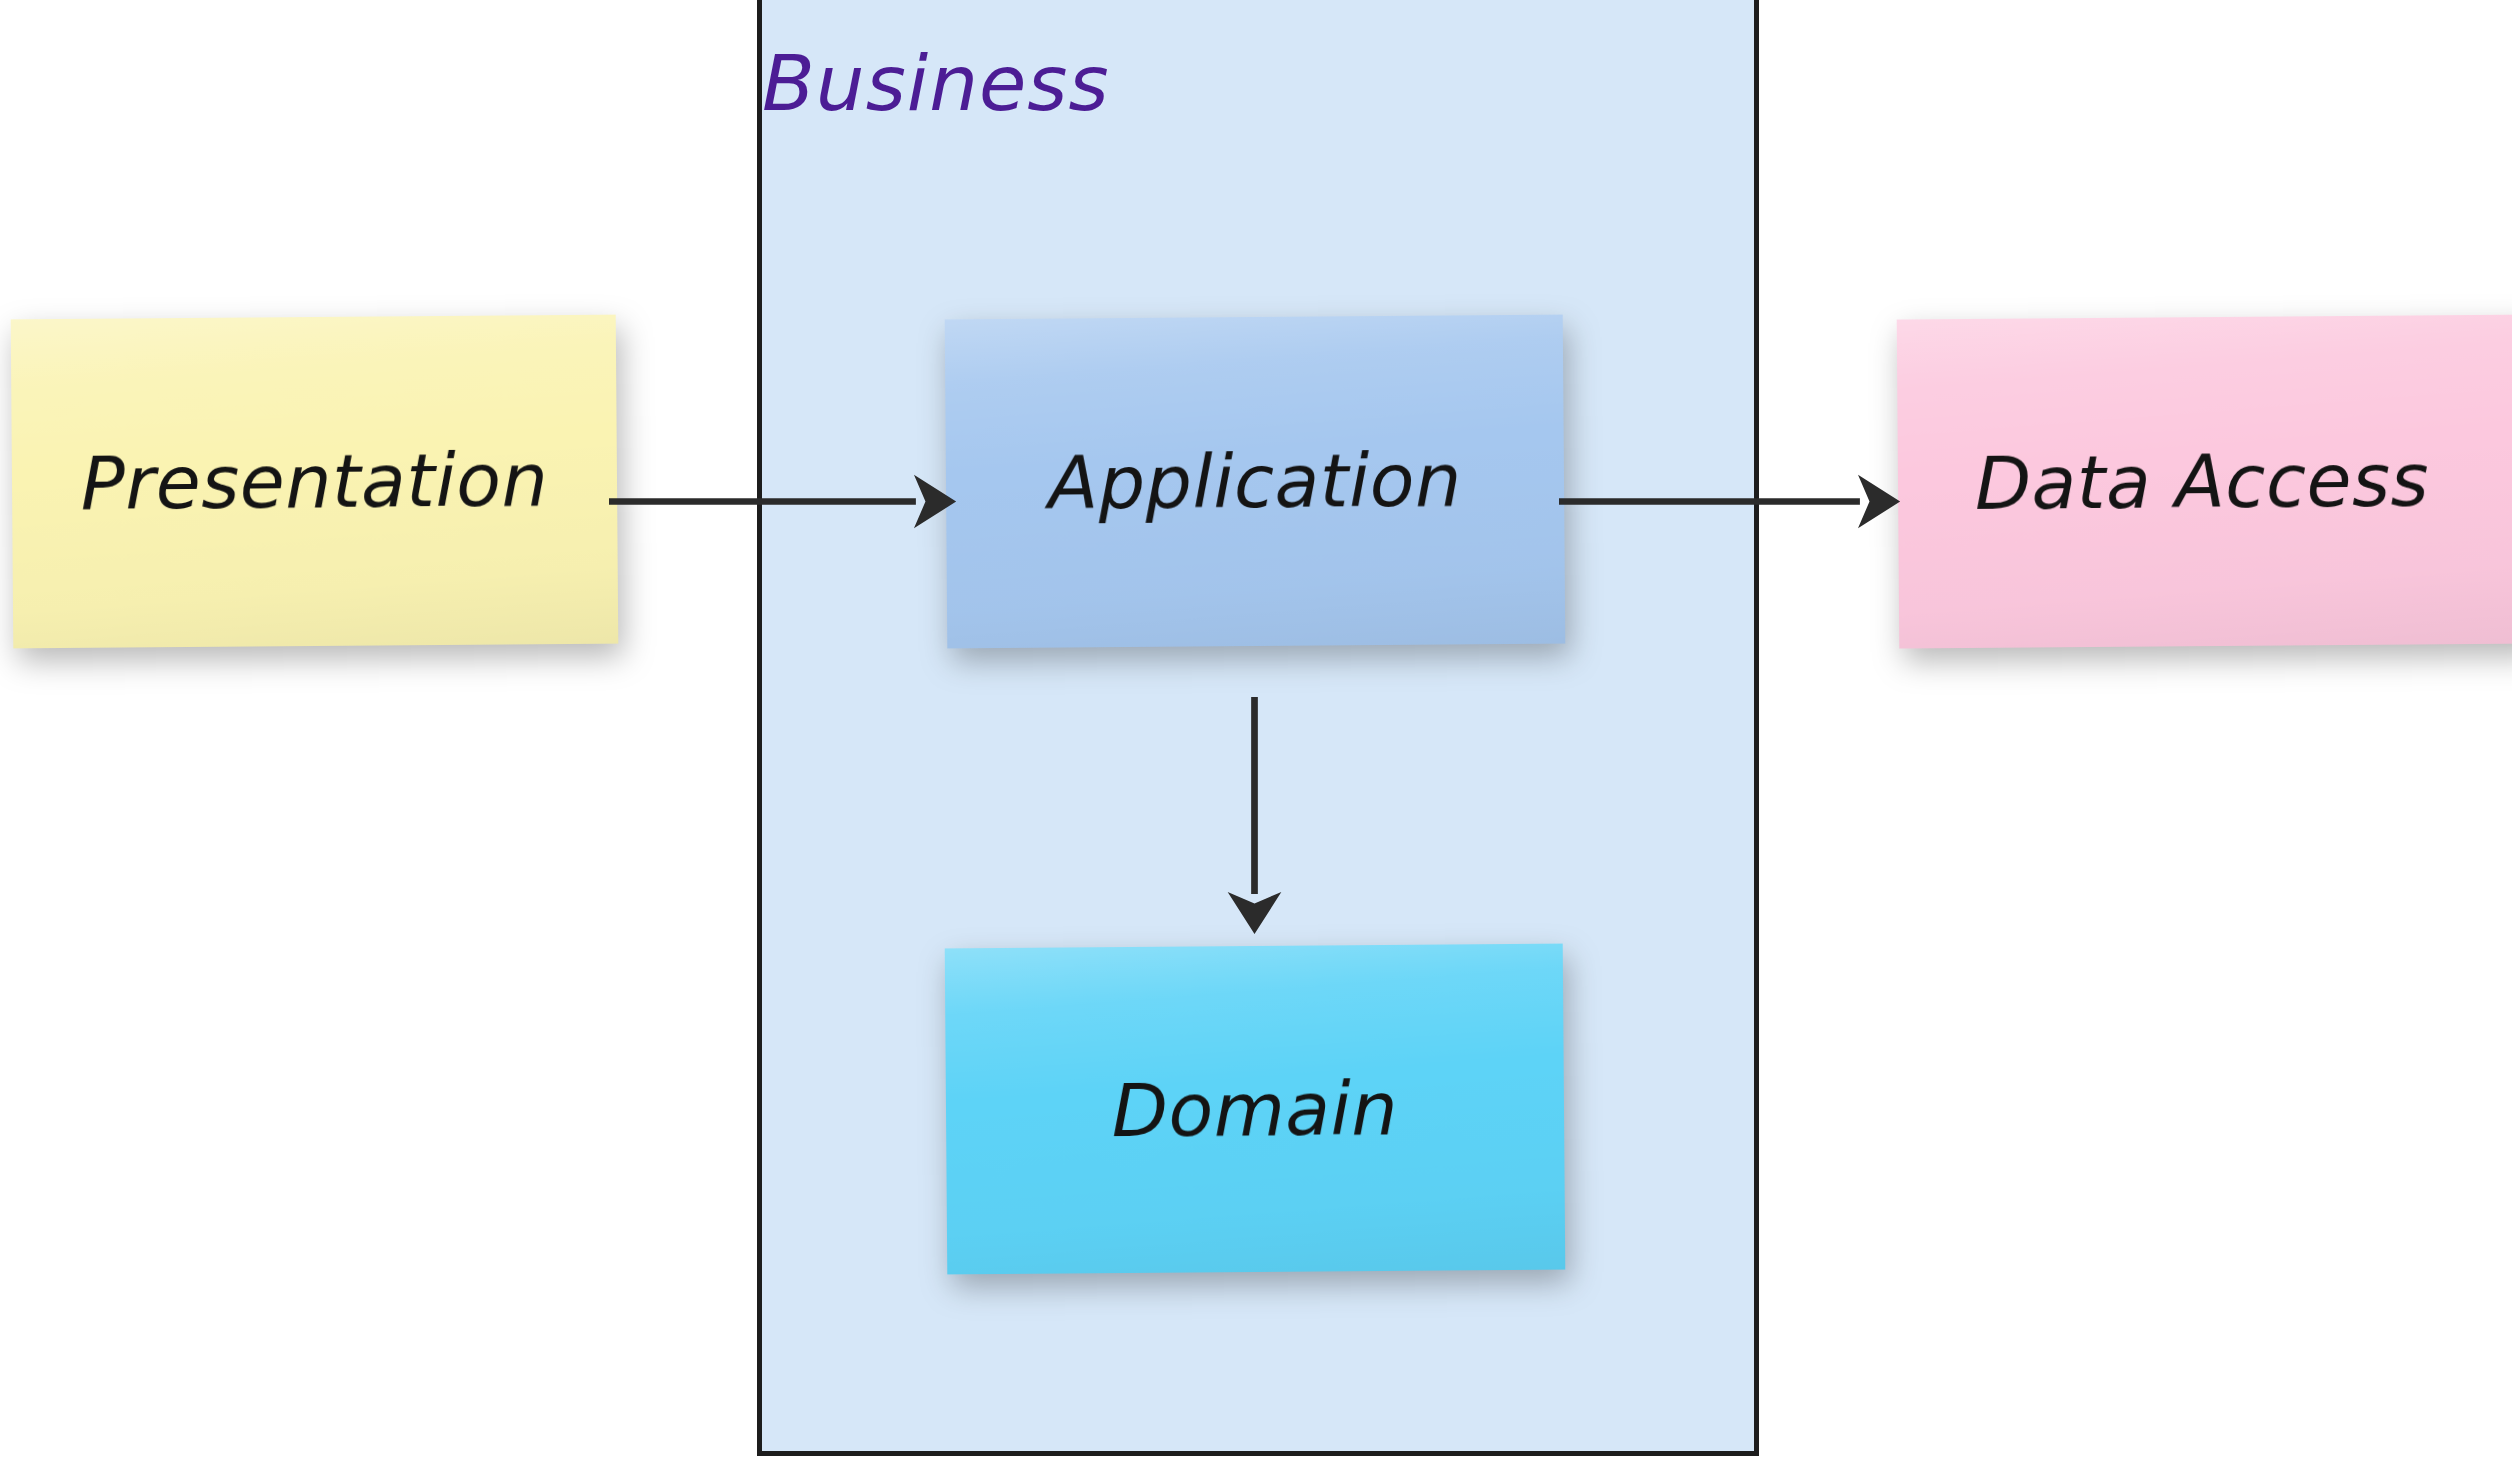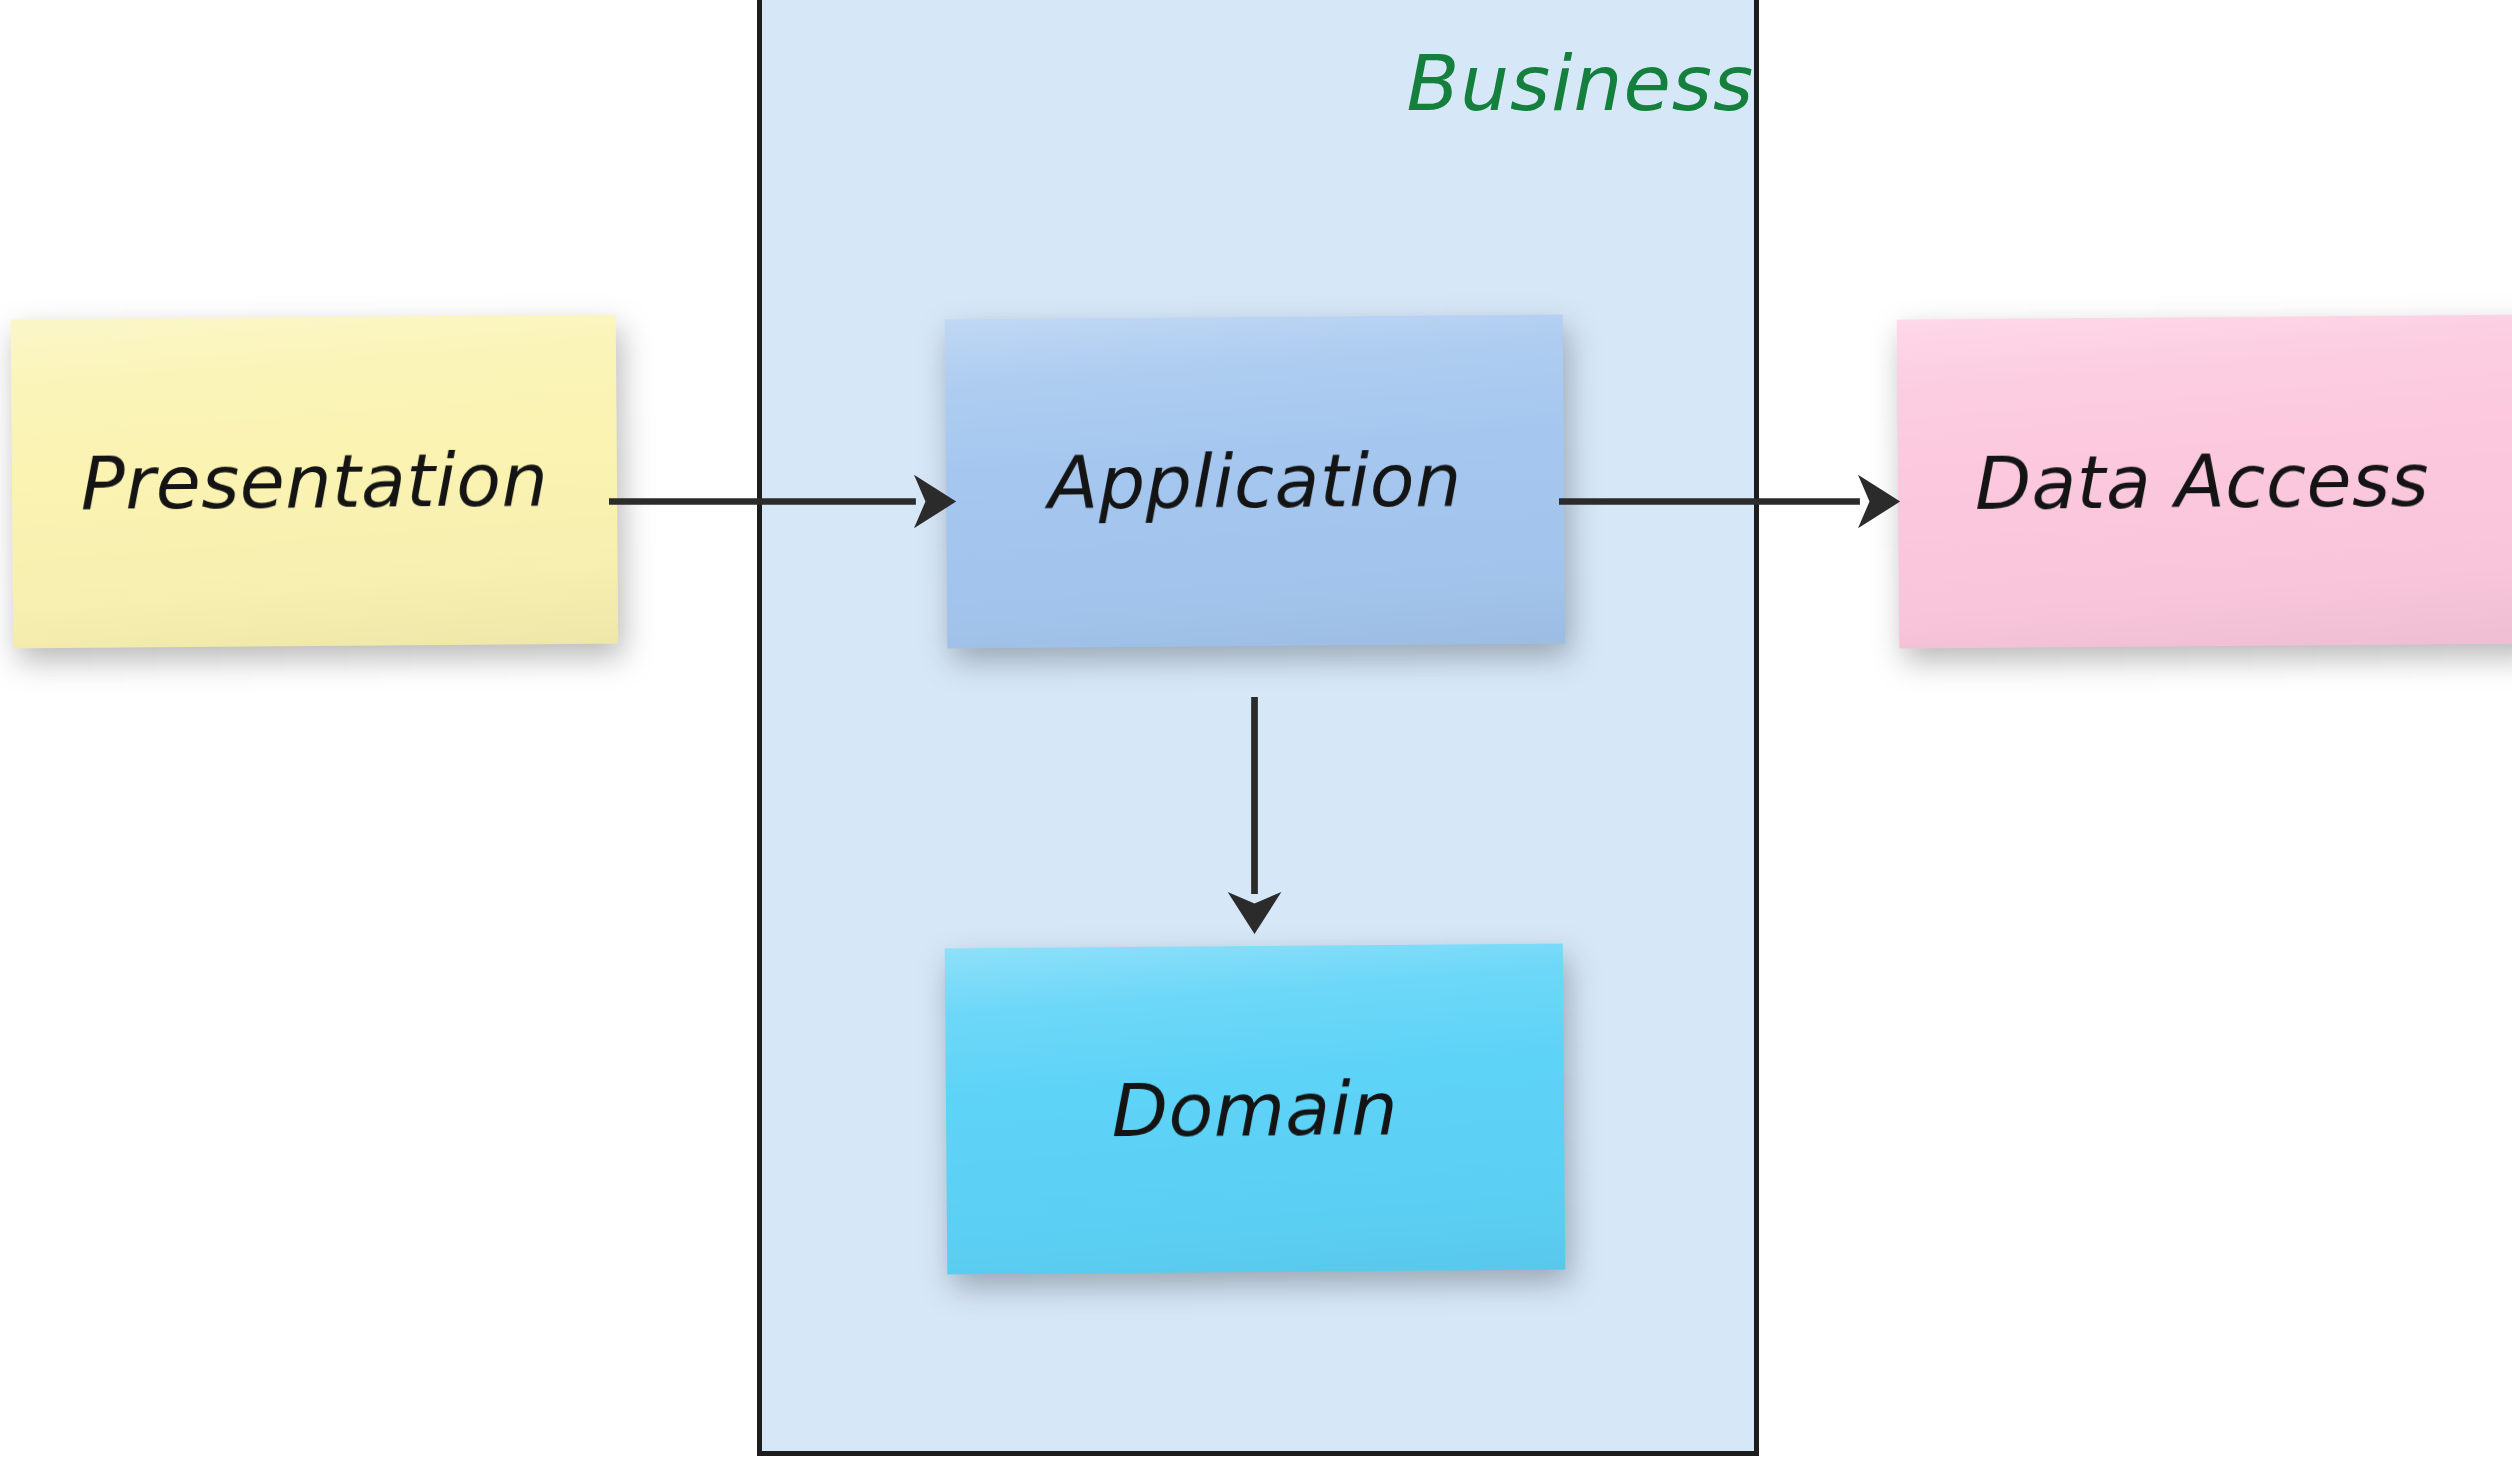--- a/index.html
+++ b/index.html
@@ -22,25 +22,25 @@
   
   .group-box {
     position: absolute;
     box-sizing: border-box;
     background: #d6e7f8;
     border: 5.7px solid #1d1d1d;
   }
   .group-title {
     position: absolute;
     width: 100%;
-    text-align: right;
+    text-align: left;
     font-family: "DejaVu Sans", sans-serif;
     font-style: italic;
     font-weight: 400;
-    color: #15803d;
+    color: #4c1d95;
     letter-spacing: 1px;
     white-space: nowrap;
   }
 
   
   .note {
     position: absolute;
     box-sizing: border-box;
     display: flex;
     align-items: center;

